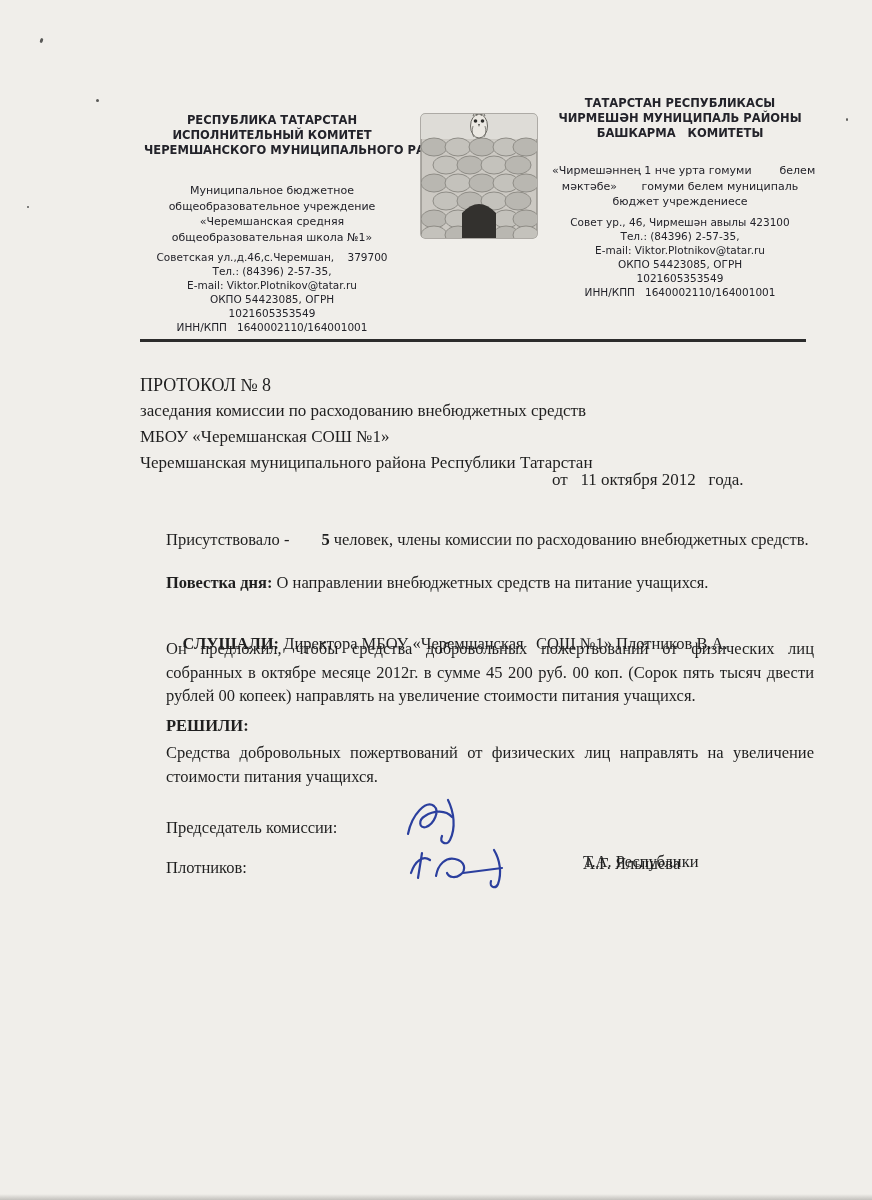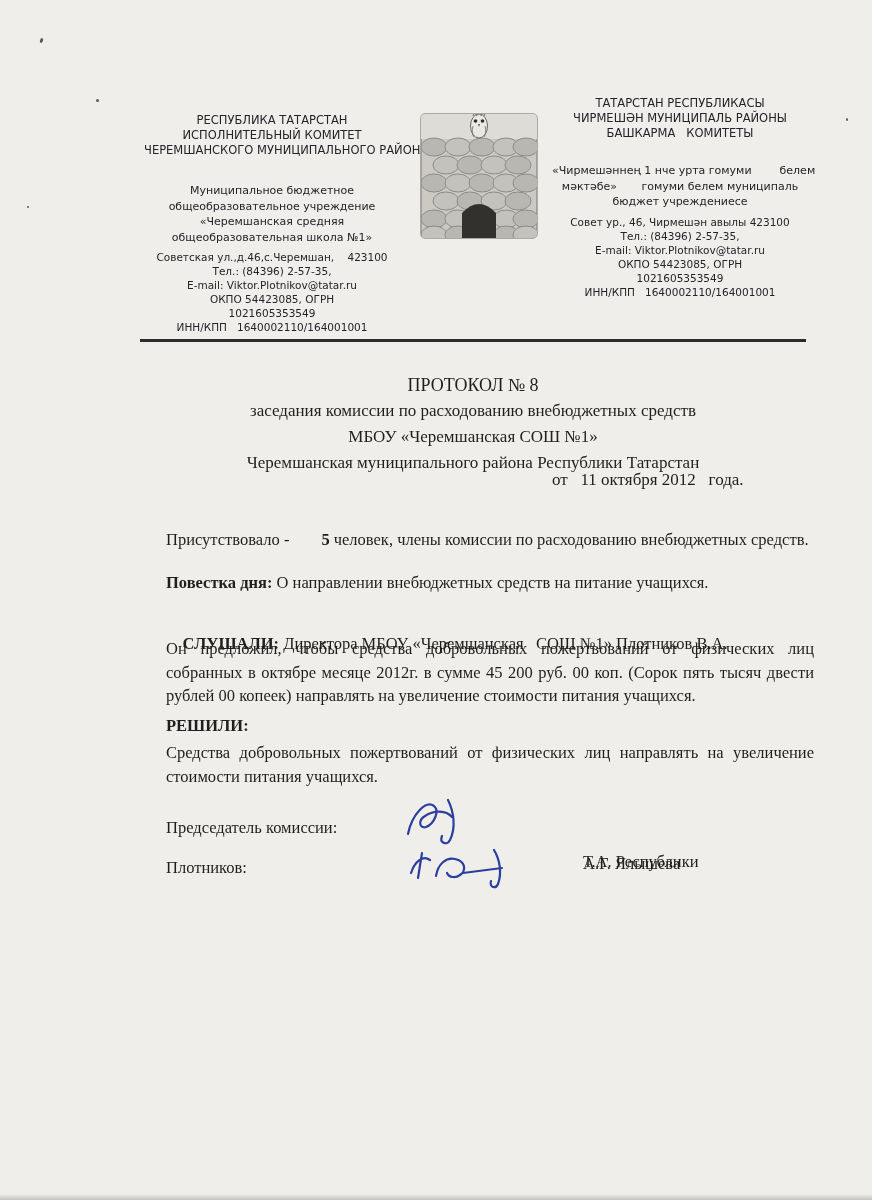--- a/index.html
+++ b/index.html
@@ -21,35 +21,35 @@
   }
   
   .hdr-col{
     position:absolute;
     text-align:center;
     font-family:"DejaVu Sans","Liberation Sans",sans-serif;
     color:#23232a;
   }
   .hdr-left{left:144px;top:113px;width:256px;}
   .hdr-right{left:552px;top:96px;width:256px;}
-  .org-line{font-size:11.5px;font-weight:normal;line-height:15px;white-space:pre;}
+  .org-line{font-size:11.5px;font-weight:bold;line-height:15px;white-space:pre;}
   .inst-group{margin-top:25px;}
   .inst-line{font-size:11px;line-height:15.5px;white-space:pre;}
   .hdr-right .inst-group{margin-top:22px;}
   .contact-group{margin-top:5px;}
   .hdr-right .contact-group{}
   .contact-line{font-size:10.5px;line-height:14px;white-space:pre;}
   
   .emblem{position:absolute;left:418px;top:111px;width:122px;height:130px;}
   
   .divider{position:absolute;left:140px;top:339px;width:666px;height:2.5px;background:#2c2c2c;}
   
   .title-block{
     position:absolute;left:140px;top:372px;width:666px;
-    text-align:center;font-size:17px;line-height:26px;
+    text-align:left;font-size:17px;line-height:26px;
   }
   .title-main{font-size:18px;}
   .date-line{position:absolute;left:552px;top:470px;font-size:17px;white-space:pre;}
   
   .bodyline{position:absolute;left:166px;width:648px;font-size:16.5px;margin-top:13px;}
   .present{top:517px;}
   .present .count{font-weight:bold;margin-left:32px;}
   .agenda{top:560px;}
   .heard-intro{top:601px;white-space:pre;}
   .heard-para{top:624px;line-height:23.5px;text-align:justify;}
@@ -91,21 +91,21 @@
     <div class="org-line">РЕСПУБЛИКА ТАТАРСТАН</div>
     <div class="org-line">ИСПОЛНИТЕЛЬНЫЙ КОМИТЕТ</div>
     <div class="org-line">ЧЕРЕМШАНСКОГО МУНИЦИПАЛЬНОГО РАЙОНА</div>
     <div class="inst-group">
       <div class="inst-line">Муниципальное бюджетное</div>
       <div class="inst-line">общеобразовательное учреждение</div>
       <div class="inst-line">«Черемшанская средняя</div>
       <div class="inst-line">общеобразовательная школа №1»</div>
     </div>
     <div class="contact-group">
-      <div class="contact-line">Советская ул.,д.46,с.Черемшан,    423100</div>
+      <div class="contact-line">Советская ул.,д.46,с.Черемшан,    379700</div>
       <div class="contact-line">Тел.: (84396) 2-57-35,</div>
       <div class="contact-line">E-mail: Viktor.Plotnikov@tatar.ru</div>
       <div class="contact-line">ОКПО 54423085, ОГРН</div>
       <div class="contact-line">1021605353549</div>
       <div class="contact-line">ИНН/КПП   1640002110/164001001</div>
     </div>
   </div>
 
   <svg class="emblem" viewBox="0 0 122 130" xmlns="http://www.w3.org/2000/svg">
     <defs>

